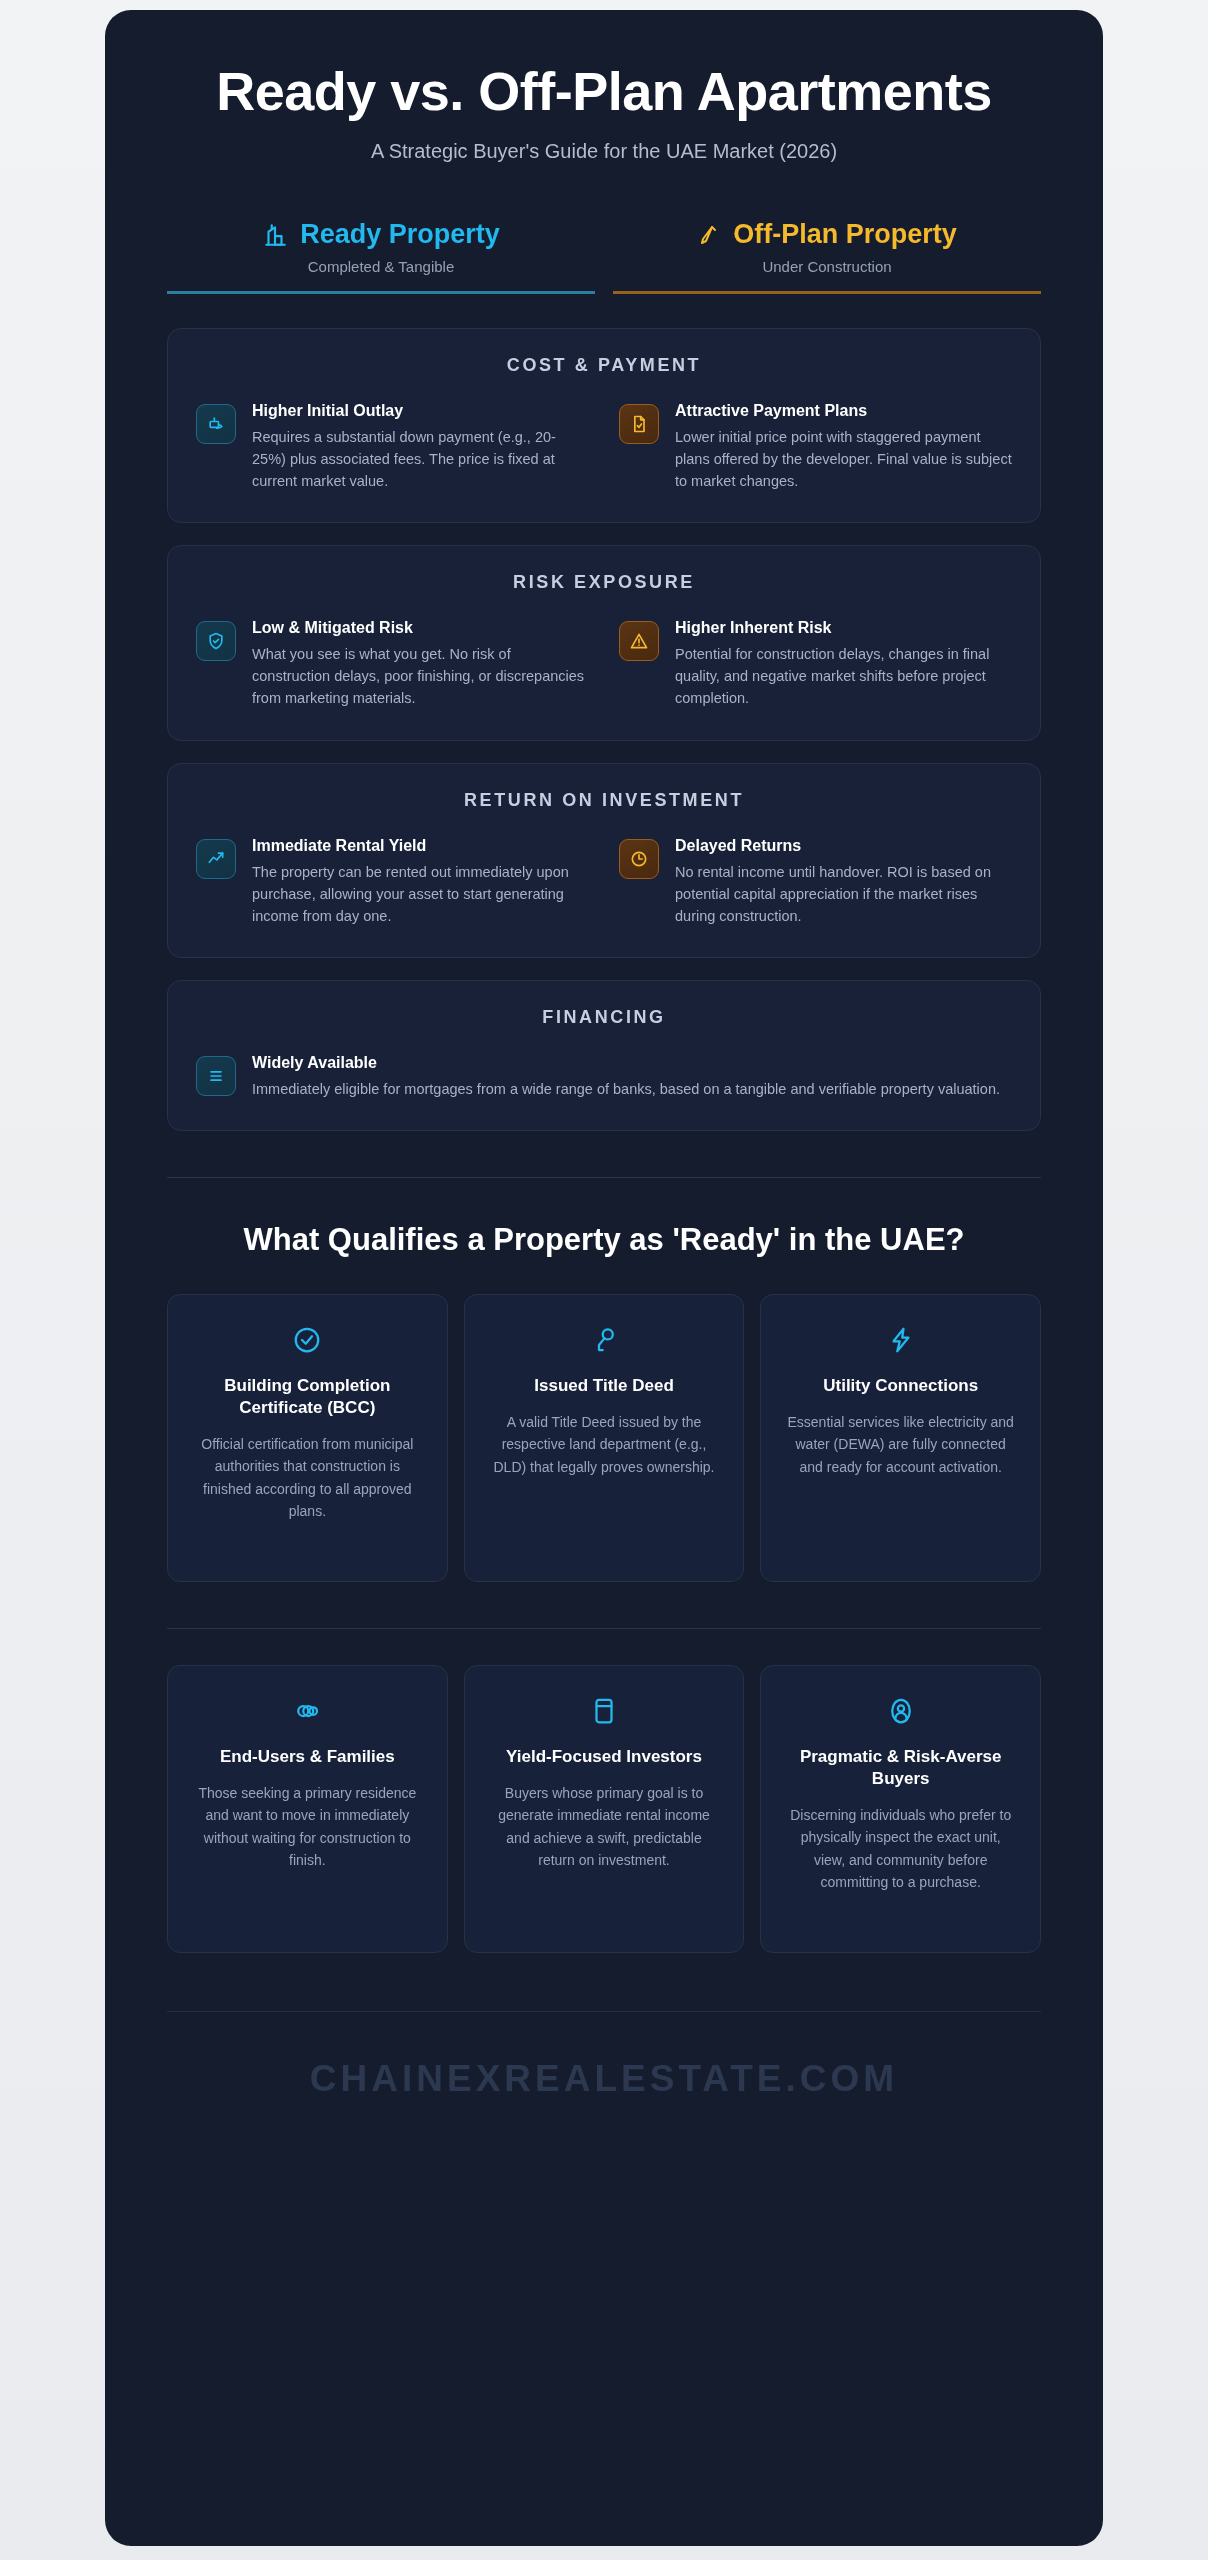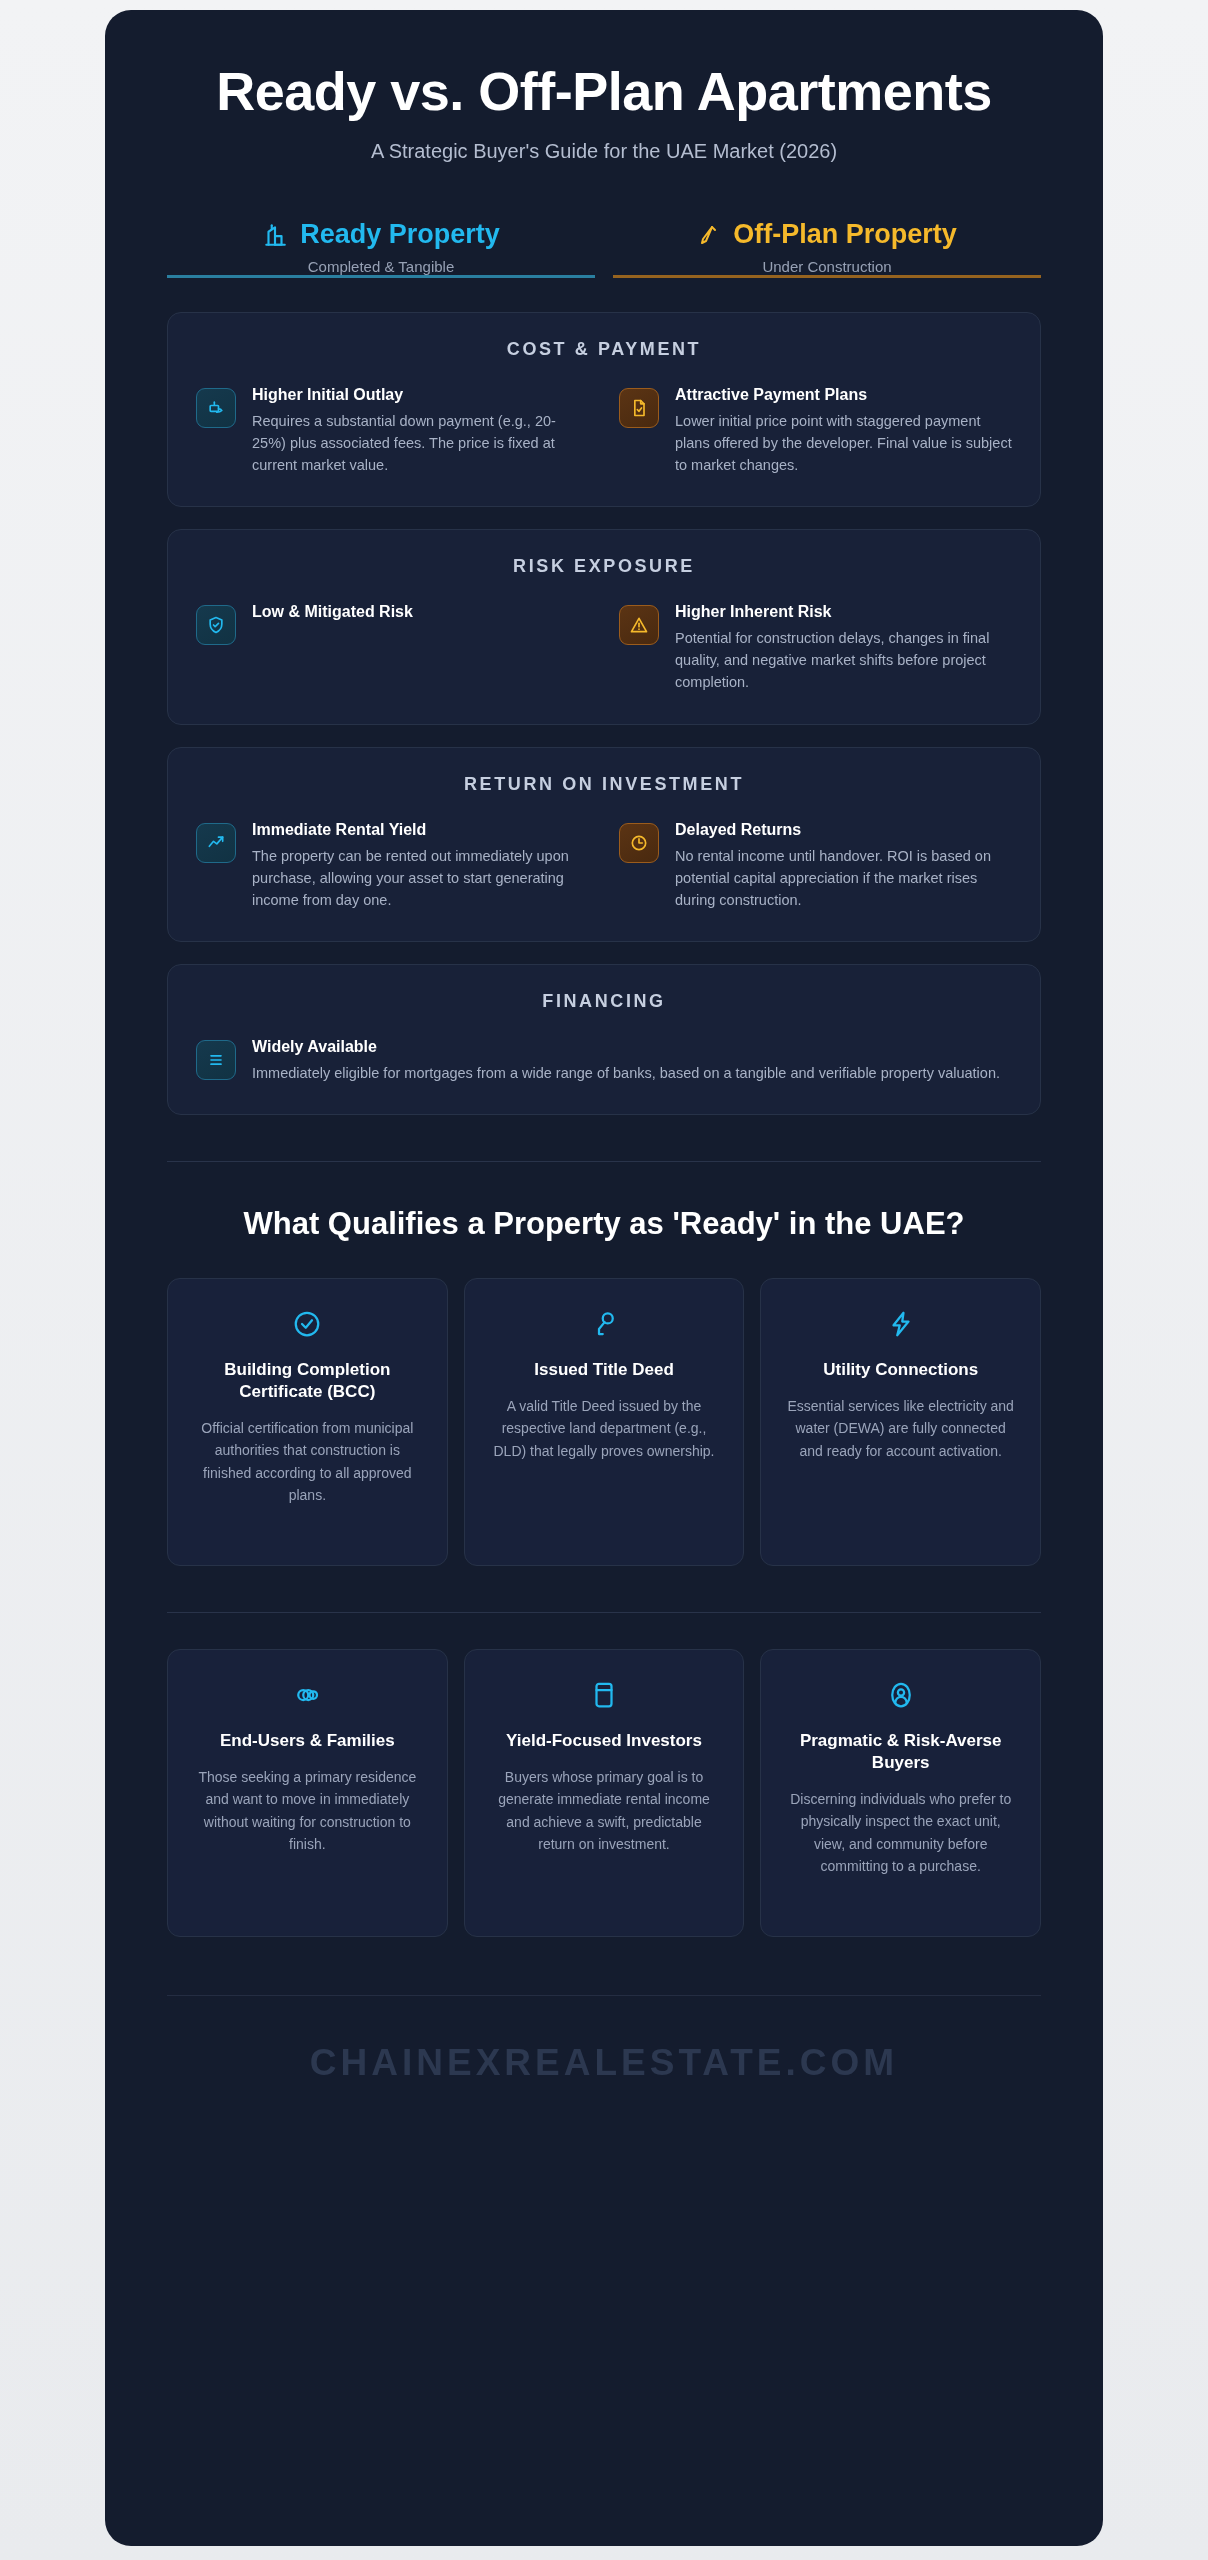--- a/index.html
+++ b/index.html
@@ -48,20 +48,21 @@
 
   
   .tabs {
     display: flex;
     margin: 46px 62px 0 62px;
     gap: 18px;
   }
   .tab {
     flex: 1;
     text-align: center;
+    padding-bottom: 16px;
   }
   .tab-ready { border-bottom: 3px solid #2a7fa0; }
   .tab-offplan { border-bottom: 3px solid #96631f; }
   .tab-head {
     display: flex;
     align-items: center;
     justify-content: center;
     gap: 12px;
   }
   .tab-title { font-size: 27px; font-weight: 700; }
@@ -242,20 +243,21 @@
       <div class="cmp-cols">
         <div class="cmp-col">
           <div class="badge badge-blue">
             <svg width="20" height="20" viewBox="0 0 24 24" fill="none" stroke="#22b9ef" stroke-width="2" stroke-linecap="round" stroke-linejoin="round">
               <path d="M12 3l7 3v5c0 5-3 8-7 10-4-2-7-5-7-10V6z"></path>
               <path d="M9 12l2 2 4-4"></path>
             </svg>
           </div>
           <div class="cmp-body">
             <div class="cmp-h">Low &amp; Mitigated Risk</div>
+            <div class="cmp-p">What you see is what you get. No risk of construction delays, poor finishing, or discrepancies from marketing materials.</div>
           </div>
         </div>
         <div class="cmp-col">
           <div class="badge badge-amber">
             <svg width="20" height="20" viewBox="0 0 24 24" fill="none" stroke="#f5b92b" stroke-width="2" stroke-linecap="round" stroke-linejoin="round">
               <path d="M12 4l9 16H3z"></path>
                   <line x1="12" y1="10" x2="12" y2="14"></line>
               <line x1="12" y1="17" x2="12" y2="17"></line>
             </svg>
           </div>

